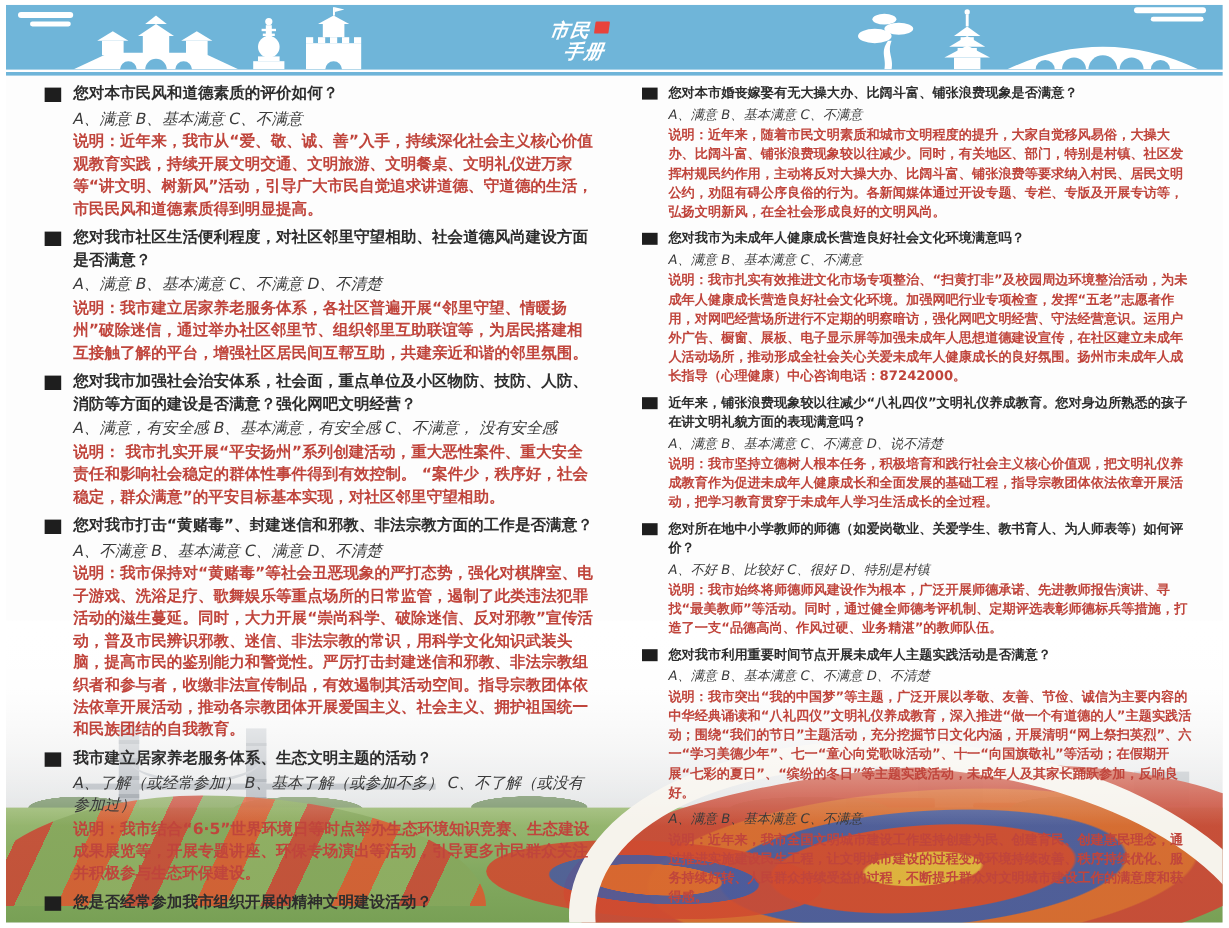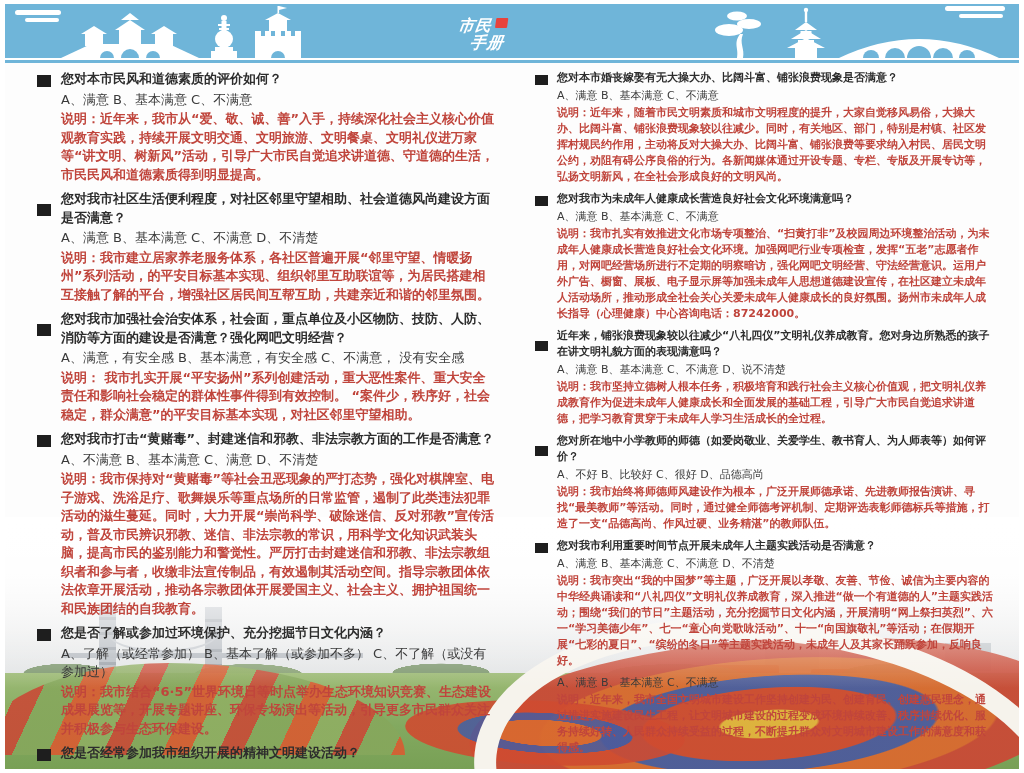--- a/index.html
+++ b/index.html
@@ -20,25 +20,25 @@
   .logo-line2 { font-size:16px; letter-spacing:1px; margin-left:14px; }
   .logo-badge { display:inline-block; width:12px; height:10px; background:#e8433c; margin-left:3px; vertical-align:top; border-radius:1px; }
 
   
   .content { position:absolute; left:32px; right:24px; top:66px; bottom:4px; display:flex; gap:38px; z-index:3; }
   .col { flex:1 1 0; overflow:hidden; }
   .col-left  { font-size:13px;   line-height:18.5px; }
   .col-right { font-size:11px; line-height:16px; }
 
   .qb { margin-bottom:6px; }
-  .q-title { display:flex; font-weight:bold; color:#2d2d2d; margin-bottom:2px;align-items:center; }
+  .q-title { display:flex; font-weight:bold; color:#2d2d2d; margin-bottom:2px; }
   .bullet { flex:0 0 14px; margin-top:3px; margin-right:10px; width:12px; height:12px; background:#1e1e1e; }
   .col-right .bullet { width:10px; height:10px; flex-basis:13px; margin-right:9px; }
   .q-title span.q-text { flex:1; }
-  .q-opts { padding-left:24px; color:#3a3a3a; margin-bottom:1px; }
+  .q-opts { padding-left:24px; color:#3a3a3a; margin-bottom:1px;font-style:italic; }
   .col-right .q-opts { padding-left:22px; }
   .q-note { padding-left:24px; color:#c0453c;font-weight:bold; }
   .col-right .q-note { padding-left:22px; }
 
   
   .photo { position:absolute; left:0; right:0; bottom:0; height:252px; z-index:1; overflow:hidden; }
   .sky { position:absolute; inset:0; background:linear-gradient(180deg,#ffffff 0%,#efefef 38%,#e2e4e5 62%,#dfe1e2 66%); }
   .treeline { position:absolute; left:0; right:0; top:140px; height:30px;
     background:
       radial-gradient(ellipse 70px 16px at 6% 55%,  #6c8a5a 0 60%, transparent 61%),
@@ -191,42 +191,42 @@
             </div>
           <div class="q-opts">A、满意  B、基本满意  C、不满意</div>
           <div class="q-note">说明：近年来，我市从“爱、敬、诚、善”入手，持续深化社会主义核心价值观教育实践，持续开展文明交通、文明旅游、文明餐桌、文明礼仪进万家等“讲文明、树新风”活动，引导广大市民自觉追求讲道德、守道德的生活，市民民风和道德素质得到明显提高。</div>
         </div>
         <div class="qb">
           <div class="q-title">
               <span class="bullet"></span>
               <span class="q-text">您对我市社区生活便利程度，对社区邻里守望相助、社会道德风尚建设方面是否满意？</span>
             </div>
           <div class="q-opts">A、满意  B、基本满意  C、不满意  D、不清楚</div>
-          <div class="q-note">说明：我市建立居家养老服务体系，各社区普遍开展“邻里守望、情暖扬州”系列活动，的平安目标基本实现、组织邻里互助联谊等，为居民搭建相互接触了解的平台，增强社区居民间互帮互助，共建亲近和谐的邻里氛围。</div>
+          <div class="q-note">说明：我市建立居家养老服务体系，各社区普遍开展“邻里守望、情暖扬州”破除迷信，通过举办社区邻里节、组织邻里互助联谊等，为居民搭建相互接触了解的平台，增强社区居民间互帮互助，共建亲近和谐的邻里氛围。</div>
         </div>
         <div class="qb">
           <div class="q-title">
               <span class="bullet"></span>
               <span class="q-text">您对我市加强社会治安体系，社会面，重点单位及小区物防、技防、人防、消防等方面的建设是否满意？强化网吧文明经营？</span>
             </div>
           <div class="q-opts">A、满意，有安全感  B、基本满意，有安全感  C、不满意， 没有安全感</div>
           <div class="q-note">说明： 我市扎实开展“平安扬州”系列创建活动，重大恶性案件、重大安全责任和影响社会稳定的群体性事件得到有效控制。 “案件少，秩序好，社会稳定，群众满意”的平安目标基本实现，对社区邻里守望相助。</div>
         </div>
         <div class="qb">
           <div class="q-title">
               <span class="bullet"></span>
               <span class="q-text">您对我市打击“黄赌毒”、封建迷信和邪教、非法宗教方面的工作是否满意？</span>
             </div>
           <div class="q-opts">A、不满意  B、基本满意  C、满意  D、不清楚</div>
           <div class="q-note">说明：我市保持对“黄赌毒”等社会丑恶现象的严打态势，强化对棋牌室、电子游戏、洗浴足疗、歌舞娱乐等重点场所的日常监管，遏制了此类违法犯罪活动的滋生蔓延。同时，大力开展“崇尚科学、破除迷信、反对邪教”宣传活动，普及市民辨识邪教、迷信、非法宗教的常识，用科学文化知识武装头脑，提高市民的鉴别能力和警觉性。严厉打击封建迷信和邪教、非法宗教组织者和参与者，收缴非法宣传制品，有效遏制其活动空间。指导宗教团体依法依章开展活动，推动各宗教团体开展爱国主义、社会主义、拥护祖国统一和民族团结的自我教育。</div>
         </div>
         <div class="qb">
           <div class="q-title">
               <span class="bullet"></span>
-              <span class="q-text">您是否了解或参加过环境保护、充分挖掘节日文化内涵？</span>
+              <span class="q-text">我市建立居家养老服务体系、生态文明主题的活动？</span>
             </div>
           <div class="q-opts">A、了解（或经常参加）    B、基本了解（或参加不多）    C、不了解（或没有参加过）</div>
           <div class="q-note">说明：我市结合“6·5”世界环境日等时点举办生态环境知识竞赛、生态建设成果展览等，开展专题讲座、环保专场演出等活动，引导更多市民群众关注并积极参与生态环保建设。</div>
         </div>
         <div class="qb">
           <div class="q-title">
               <span class="bullet"></span>
               <span class="q-text">您是否经常参加我市组织开展的精神文明建设活动？</span>
             </div>
           <div class="q-opts">A、是    B、否</div>
@@ -250,28 +250,28 @@
             </div>
           <div class="q-opts">A、满意  B、基本满意  C、不满意</div>
           <div class="q-note">说明：我市扎实有效推进文化市场专项整治、“扫黄打非”及校园周边环境整治活动，为未成年人健康成长营造良好社会文化环境。加强网吧行业专项检查，发挥“五老”志愿者作用，对网吧经营场所进行不定期的明察暗访，强化网吧文明经营、守法经营意识。运用户外广告、橱窗、展板、电子显示屏等加强未成年人思想道德建设宣传，在社区建立未成年人活动场所，推动形成全社会关心关爱未成年人健康成长的良好氛围。扬州市未成年人成长指导（心理健康）中心咨询电话：87242000。</div>
         </div>
         <div class="qb">
           <div class="q-title">
               <span class="bullet"></span>
               <span class="q-text">近年来，铺张浪费现象较以往减少“八礼四仪”文明礼仪养成教育。您对身边所熟悉的孩子在讲文明礼貌方面的表现满意吗？</span>
             </div>
           <div class="q-opts">A、满意  B、基本满意   C、不满意  D、说不清楚</div>
-          <div class="q-note">说明：我市坚持立德树人根本任务，积极培育和践行社会主义核心价值观，把文明礼仪养成教育作为促进未成年人健康成长和全面发展的基础工程，引导广大市民自觉追求讲道德，把学习教育贯穿于未成年人学习生活成长的全过程。</div>
+          <div class="q-note">说明：我市坚持立德树人根本任务，积极培育和践行社会主义核心价值观，把文明礼仪养成教育作为促进未成年人健康成长和全面发展的基础工程，指导宗教团体依法依章开展活动，把学习教育贯穿于未成年人学习生活成长的全过程。</div>
         </div>
         <div class="qb">
           <div class="q-title">
               <span class="bullet"></span>
               <span class="q-text">您对所在地中小学教师的师德（如爱岗敬业、关爱学生、教书育人、为人师表等）如何评价？</span>
             </div>
-          <div class="q-opts">A、不好    B、比较好  C、很好  D、品德高尚</div>
+          <div class="q-opts">A、不好    B、比较好  C、很好  D、特别是村镇</div>
           <div class="q-note">说明：我市始终将师德师风建设作为根本，广泛开展师德承诺、先进教师报告演讲、寻找“最美教师”等活动。同时，通过健全师德考评机制、定期评选表彰师德标兵等措施，打造了一支“品德高尚、作风过硬、业务精湛”的教师队伍。</div>
         </div>
         <div class="qb">
           <div class="q-title">
               <span class="bullet"></span>
               <span class="q-text">您对我市利用重要时间节点开展未成年人主题实践活动是否满意？</span>
             </div>
           <div class="q-opts">A、满意  B、基本满意  C、不满意  D、不清楚</div>
           <div class="q-note">说明：我市突出“我的中国梦”等主题，广泛开展以孝敬、友善、节俭、诚信为主要内容的中华经典诵读和“八礼四仪”文明礼仪养成教育，深入推进“做一个有道德的人”主题实践活动；围绕“我们的节日”主题活动，充分挖掘节日文化内涵，开展清明“网上祭扫英烈”、六一“学习美德少年”、七一“童心向党歌咏活动”、十一“向国旗敬礼”等活动；在假期开展“七彩的夏日”、“缤纷的冬日”等主题实践活动，未成年人及其家长踊跃参加，反响良好。</div>
         </div>

